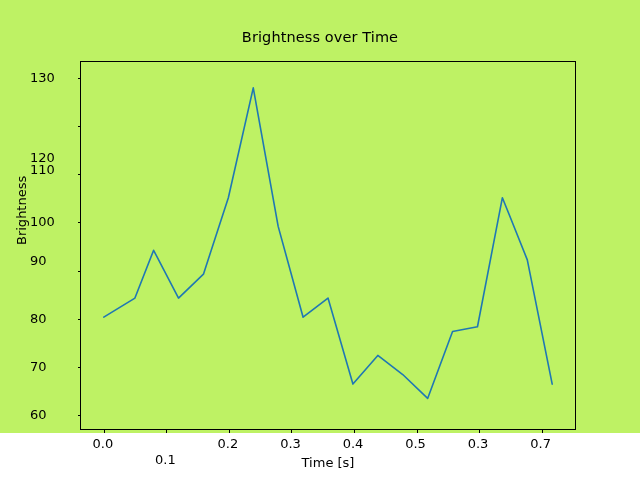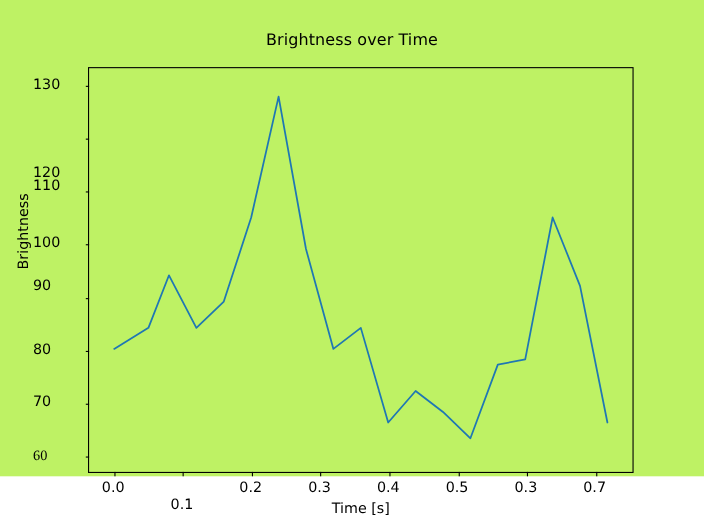--- a/index.html
+++ b/index.html
@@ -123,21 +123,21 @@
 </head>
 <body>
 
 <div id="figure">
 
   <div id="chart-title">Brightness over Time</div>
 
   <div id="y-axis-title">Brightness</div>
 
   <div id="y-tick-labels">
-      <div class="tick-label-y" style="top: 352.664px; font-family: Liberation Serif, serif;">60</div>
+      <div class="tick-label-y" style="top: 352.664px;">60</div>
       <div class="tick-label-y" style="top: 304.617px;">70</div>
       <div class="tick-label-y" style="top: 256.57px;">80</div>
       <div class="tick-label-y" style="top: 199px;">90</div>
       <div class="tick-label-y" style="top: 160.477px;">100</div>
       <div class="tick-label-y" style="top: 108px;">110</div>
       <div class="tick-label-y" style="top: 64.3828px; margin-top: 32px;">120</div>
       <div class="tick-label-y" style="top: 16.3359px;">130</div>
     </div>
 
   <div id="plot-area">

